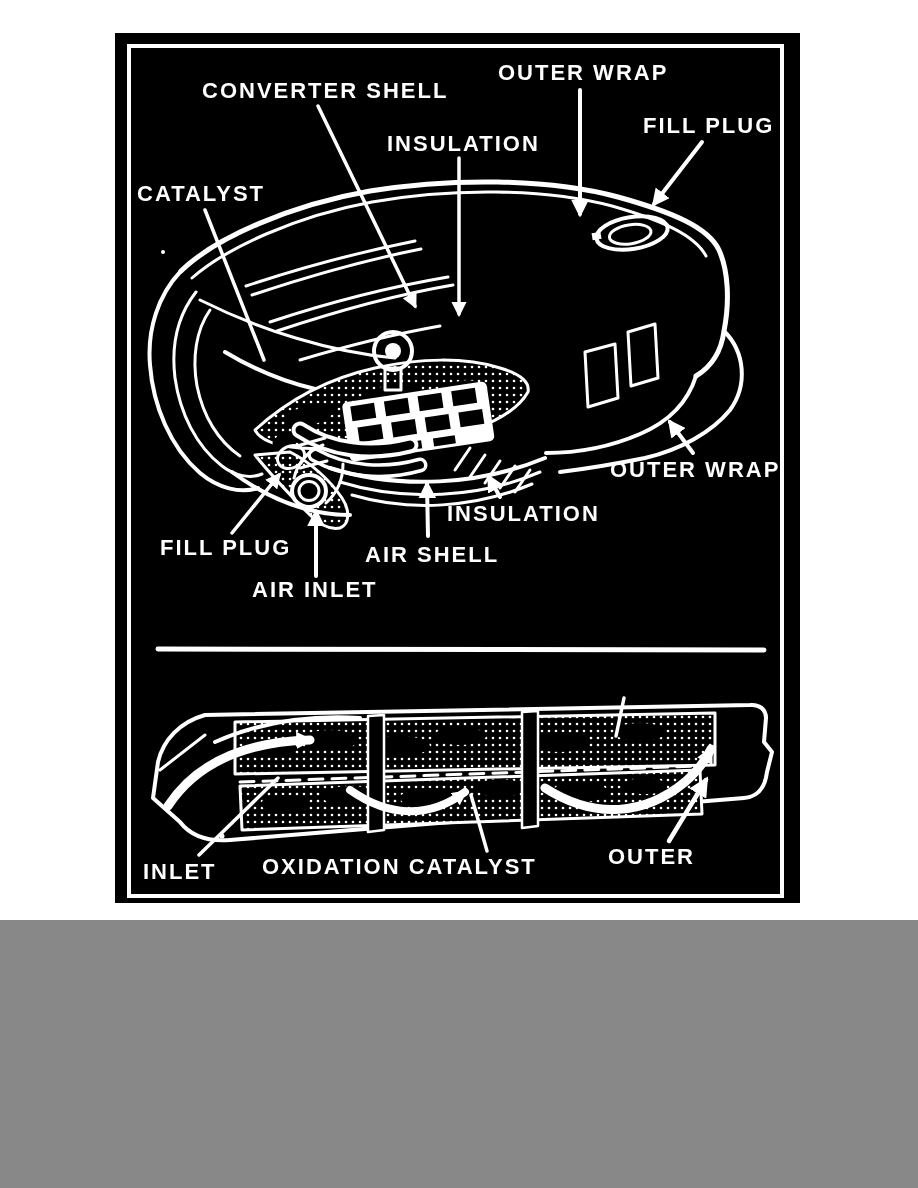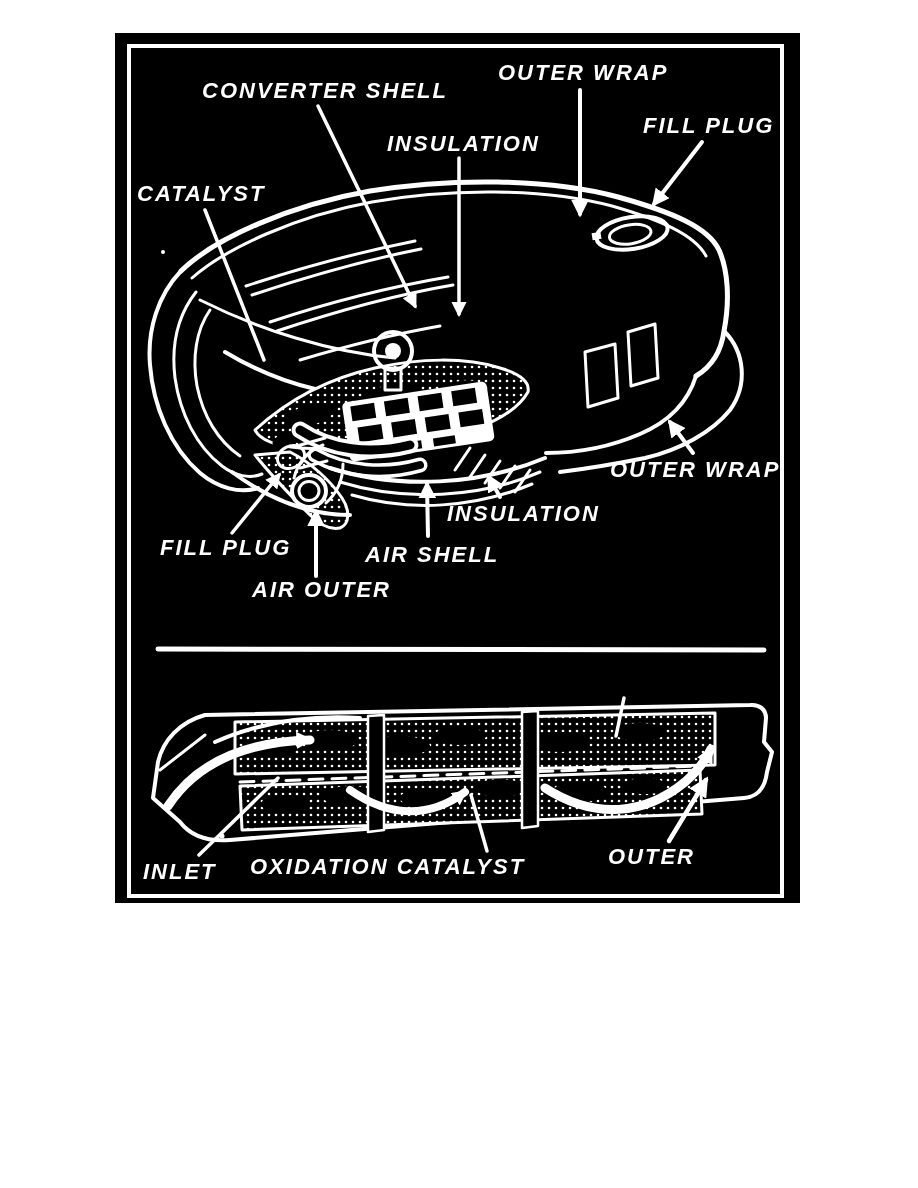--- a/index.html
+++ b/index.html
@@ -1,17 +1,17 @@
 <!DOCTYPE html>
 <html><head>
 <meta charset="utf-8">
 <style>
   html,body{margin:0;padding:0;background:#888;}
-  .page{position:relative;width:918px;height:1188px;background:#ffffff;overflow:hidden;
-        font-family:"Liberation Sans",sans-serif;margin:0 auto;font-style:italic;}
+  .page{position:relative;width:918px;height:920px;background:#ffffff;overflow:hidden;
+        font-family:"Liberation Sans",sans-serif;margin:0 auto;}
   .panel{position:absolute;left:115px;top:33px;width:685px;height:870px;background:#000000;}
   .inner-border{position:absolute;left:12px;top:11px;right:16px;bottom:5px;
                 border:4px solid #ffffff;pointer-events:none;}
   .art{position:absolute;left:0;top:0;width:918px;height:1188px;}
   .lbl{position:absolute;color:#ffffff;font-weight:bold;font-size:22px;line-height:1;
        letter-spacing:2px;white-space:nowrap;}
   .lbl.wide{letter-spacing:2.5px;}
 </style>
 </head>
 <body>
@@ -200,18 +200,18 @@
 
   <div class="lbl" style="left:202px;top:80px">CONVERTER SHELL</div>
   <div class="lbl" style="left:498px;top:62px">OUTER WRAP</div>
   <div class="lbl" style="left:643px;top:115px">FILL PLUG</div>
   <div class="lbl" style="left:387px;top:133px">INSULATION</div>
   <div class="lbl" style="left:137px;top:183px">CATALYST</div>
   <div class="lbl" style="left:610px;top:459px">OUTER WRAP</div>
   <div class="lbl" style="left:447px;top:503px">INSULATION</div>
   <div class="lbl" style="left:365px;top:544px">AIR SHELL</div>
   <div class="lbl" style="left:160px;top:537px">FILL PLUG</div>
-  <div class="lbl" style="left:252px;top:579px">AIR OUTER</div>
+  <div class="lbl" style="left:252px;top:579px">AIR INLET</div>
 
   <div class="lbl" style="left:143px;top:861px">INLET</div>
-  <div class="lbl" style="left:250px;top:856px">OXIDATION CATALYST</div>
+  <div class="lbl" style="left:262px;top:856px">OXIDATION CATALYST</div>
   <div class="lbl" style="left:608px;top:846px">OUTER</div>
 </div>
 
 </body></html>

